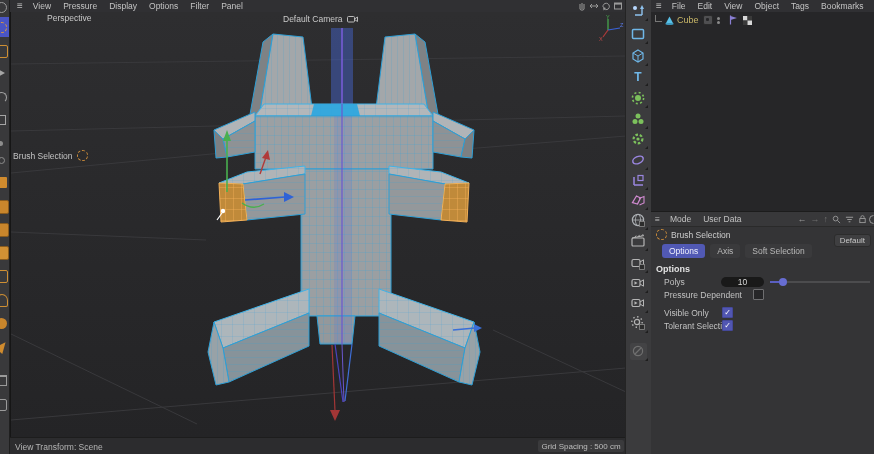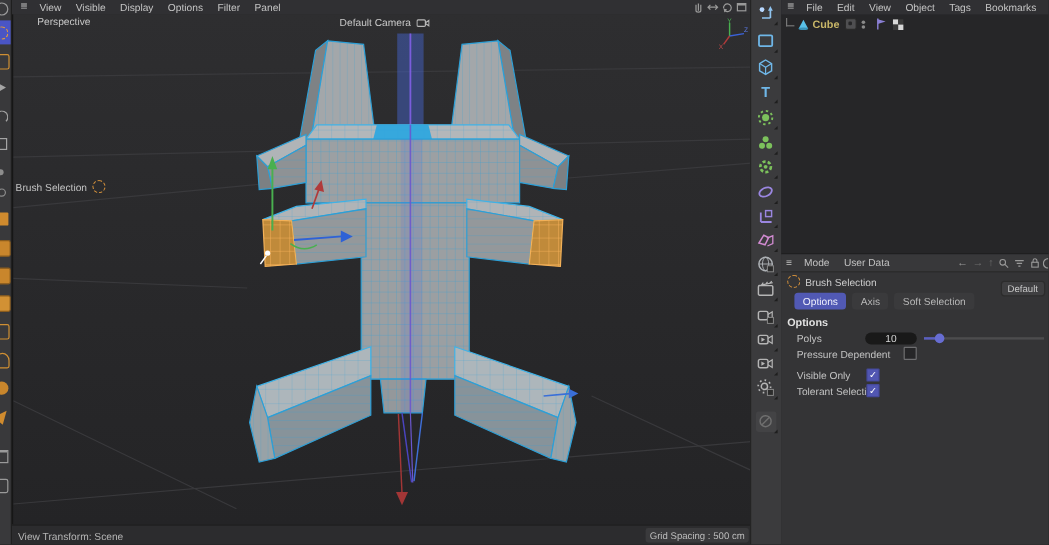--- a/index.html
+++ b/index.html
@@ -30,21 +30,21 @@
   #navicons{right:2px;top:1px;display:flex;gap:2px;}
   
   #rtools{left:625px;top:0;width:25px;height:454px;background:#3b3b3d;border-left:1px solid #242424;border-right:1px solid #242424;}
   .rt{position:absolute;left:4px;width:17px;height:17px;}
   .rt::after{content:"";position:absolute;right:-1px;bottom:-1px;border-left:3px solid transparent;border-bottom:3px solid #1e1e1e;}
   
   #rpanel{left:651px;top:0;width:223px;height:454px;background:#343436;}
   #om{left:0;top:0;width:223px;height:211px;background:#262628;}
   #omrow{left:2px;top:14px;display:flex;align-items:center;height:12px;}
   .treebranch{width:6px;height:6px;border-left:1px solid #777;border-bottom:1px solid #777;margin:0 3px 3px 2px;}
-  #cubename{color:#c9b768;font-size:9px;margin:0 4px 0 3px;font-weight:bold;}
+  #cubename{color:#c9b768;font-size:9px;margin:0 4px 0 3px;}
   .omtoggle{width:8px;height:8px;background:#4f4f51;border-radius:2px;border:1px solid #2a2a2a;position:relative;margin-right:4px;}
   .omtoggle::after{content:"";position:absolute;left:2px;top:2px;width:3px;height:3px;background:#262628;border-radius:1px;}
   .dots{display:flex;flex-direction:column;gap:1px;margin-right:9px;}
   .dots i{width:3px;height:3px;border-radius:50%;background:#8a8a8a;}
   
   #attr{left:0;top:211px;width:223px;height:243px;background:#343436;border-top:1px solid #1c1c1c;}
   #attrtabs{display:flex;height:14px;background:#272729;align-items:stretch;font-size:8.5px;}
   .atab{padding:2px 10px 0 10px;color:#8f8f8f;}
   .atab.active{background:#3a3a3c;color:#d8d8d8;}
   #attrbar{display:flex;align-items:center;height:14px;background:#38383a;border-bottom:1px solid #2a2a2a;font-size:8.5px;color:#c2c2c2;}
@@ -98,21 +98,21 @@
     <div class="lic" style="top:341px;left:-3px;width:0;height:0;border-bottom:11px solid #d08b2e;border-left:5px solid transparent;border-right:5px solid transparent;transform:rotate(40deg);"></div>
     <div class="lic" style="top:375px;left:-4px;width:9px;height:9px;border:1px solid #9a9a9a;box-shadow:inset 2px 0 0 -1px #9a9a9a, inset 0 2px 0 -1px #9a9a9a;"></div>
     <div class="lic" style="top:399px;left:-4px;width:9px;height:10px;border:1px solid #9a9a9a;border-radius:2px;"></div>
   </div>
 
   <div id="vp" class="abs">
 
     <div class="mbar" style="padding-left:2px;">
       <span class="burger">≡</span>
       <span class="mi">View</span>
-      <span class="mi">Visible</span>
+      <span class="mi">Pressure</span>
       <span class="mi">Display</span>
       <span class="mi">Options</span>
       <span class="mi">Filter</span>
       <span class="mi">Panel</span>
 
       <div id="navicons" class="abs">
         <svg width="10" height="10" viewBox="0 0 10 10">
             <path d="M3 8V3M5 8V2M7 8V3M3 8c0 1.5 4 1.5 4 0" fill="none" stroke="#9a9a9a" stroke-width="1"></path>
           </svg>
         <svg width="10" height="10" viewBox="0 0 10 10">
@@ -238,21 +238,21 @@
           <line x1="244" y1="200" x2="284" y2="197" stroke="#2f62d6" stroke-width="1.6"></line>
           <polygon points="283,192 283,202 293,197" fill="#2f62d6"></polygon>
           <line x1="259" y1="174" x2="265" y2="157" stroke="#b03a3a" stroke-width="1.4"></line>
           <polygon points="261,158 269,160 267,150" fill="#b03a3a"></polygon>
           <path d="M241,203 Q252,211 263,204" fill="none" stroke="#49b04f" stroke-width="1.3"></path>
           <circle cx="222" cy="211" r="2.2" fill="#ffffff"></circle>
           <line x1="221" y1="213" x2="216" y2="220" stroke="#ffffff" stroke-width="1.2"></line>
         </g>
       </svg>
 
-      <span class="vp-label abs" style="left:2px;top:1px;padding-left:18px;">Perspective</span>
+      <span class="vp-label abs" style="left:18px;top:1px;padding-left:18px;">Perspective</span>
 
 
       <div id="camrow" class="abs">
         <span>Default Camera</span>
         <svg width="11" height="8" viewBox="0 0 11 8">
             <rect x="0.5" y="1.5" width="7" height="5.5" rx="1" fill="none" stroke="#b9b9b9" stroke-width="1"></rect>
             <path d="M7.5 4l3-2v4.5l-3-2" fill="none" stroke="#b9b9b9" stroke-width="1"></path>
           </svg>
       </div>
 

